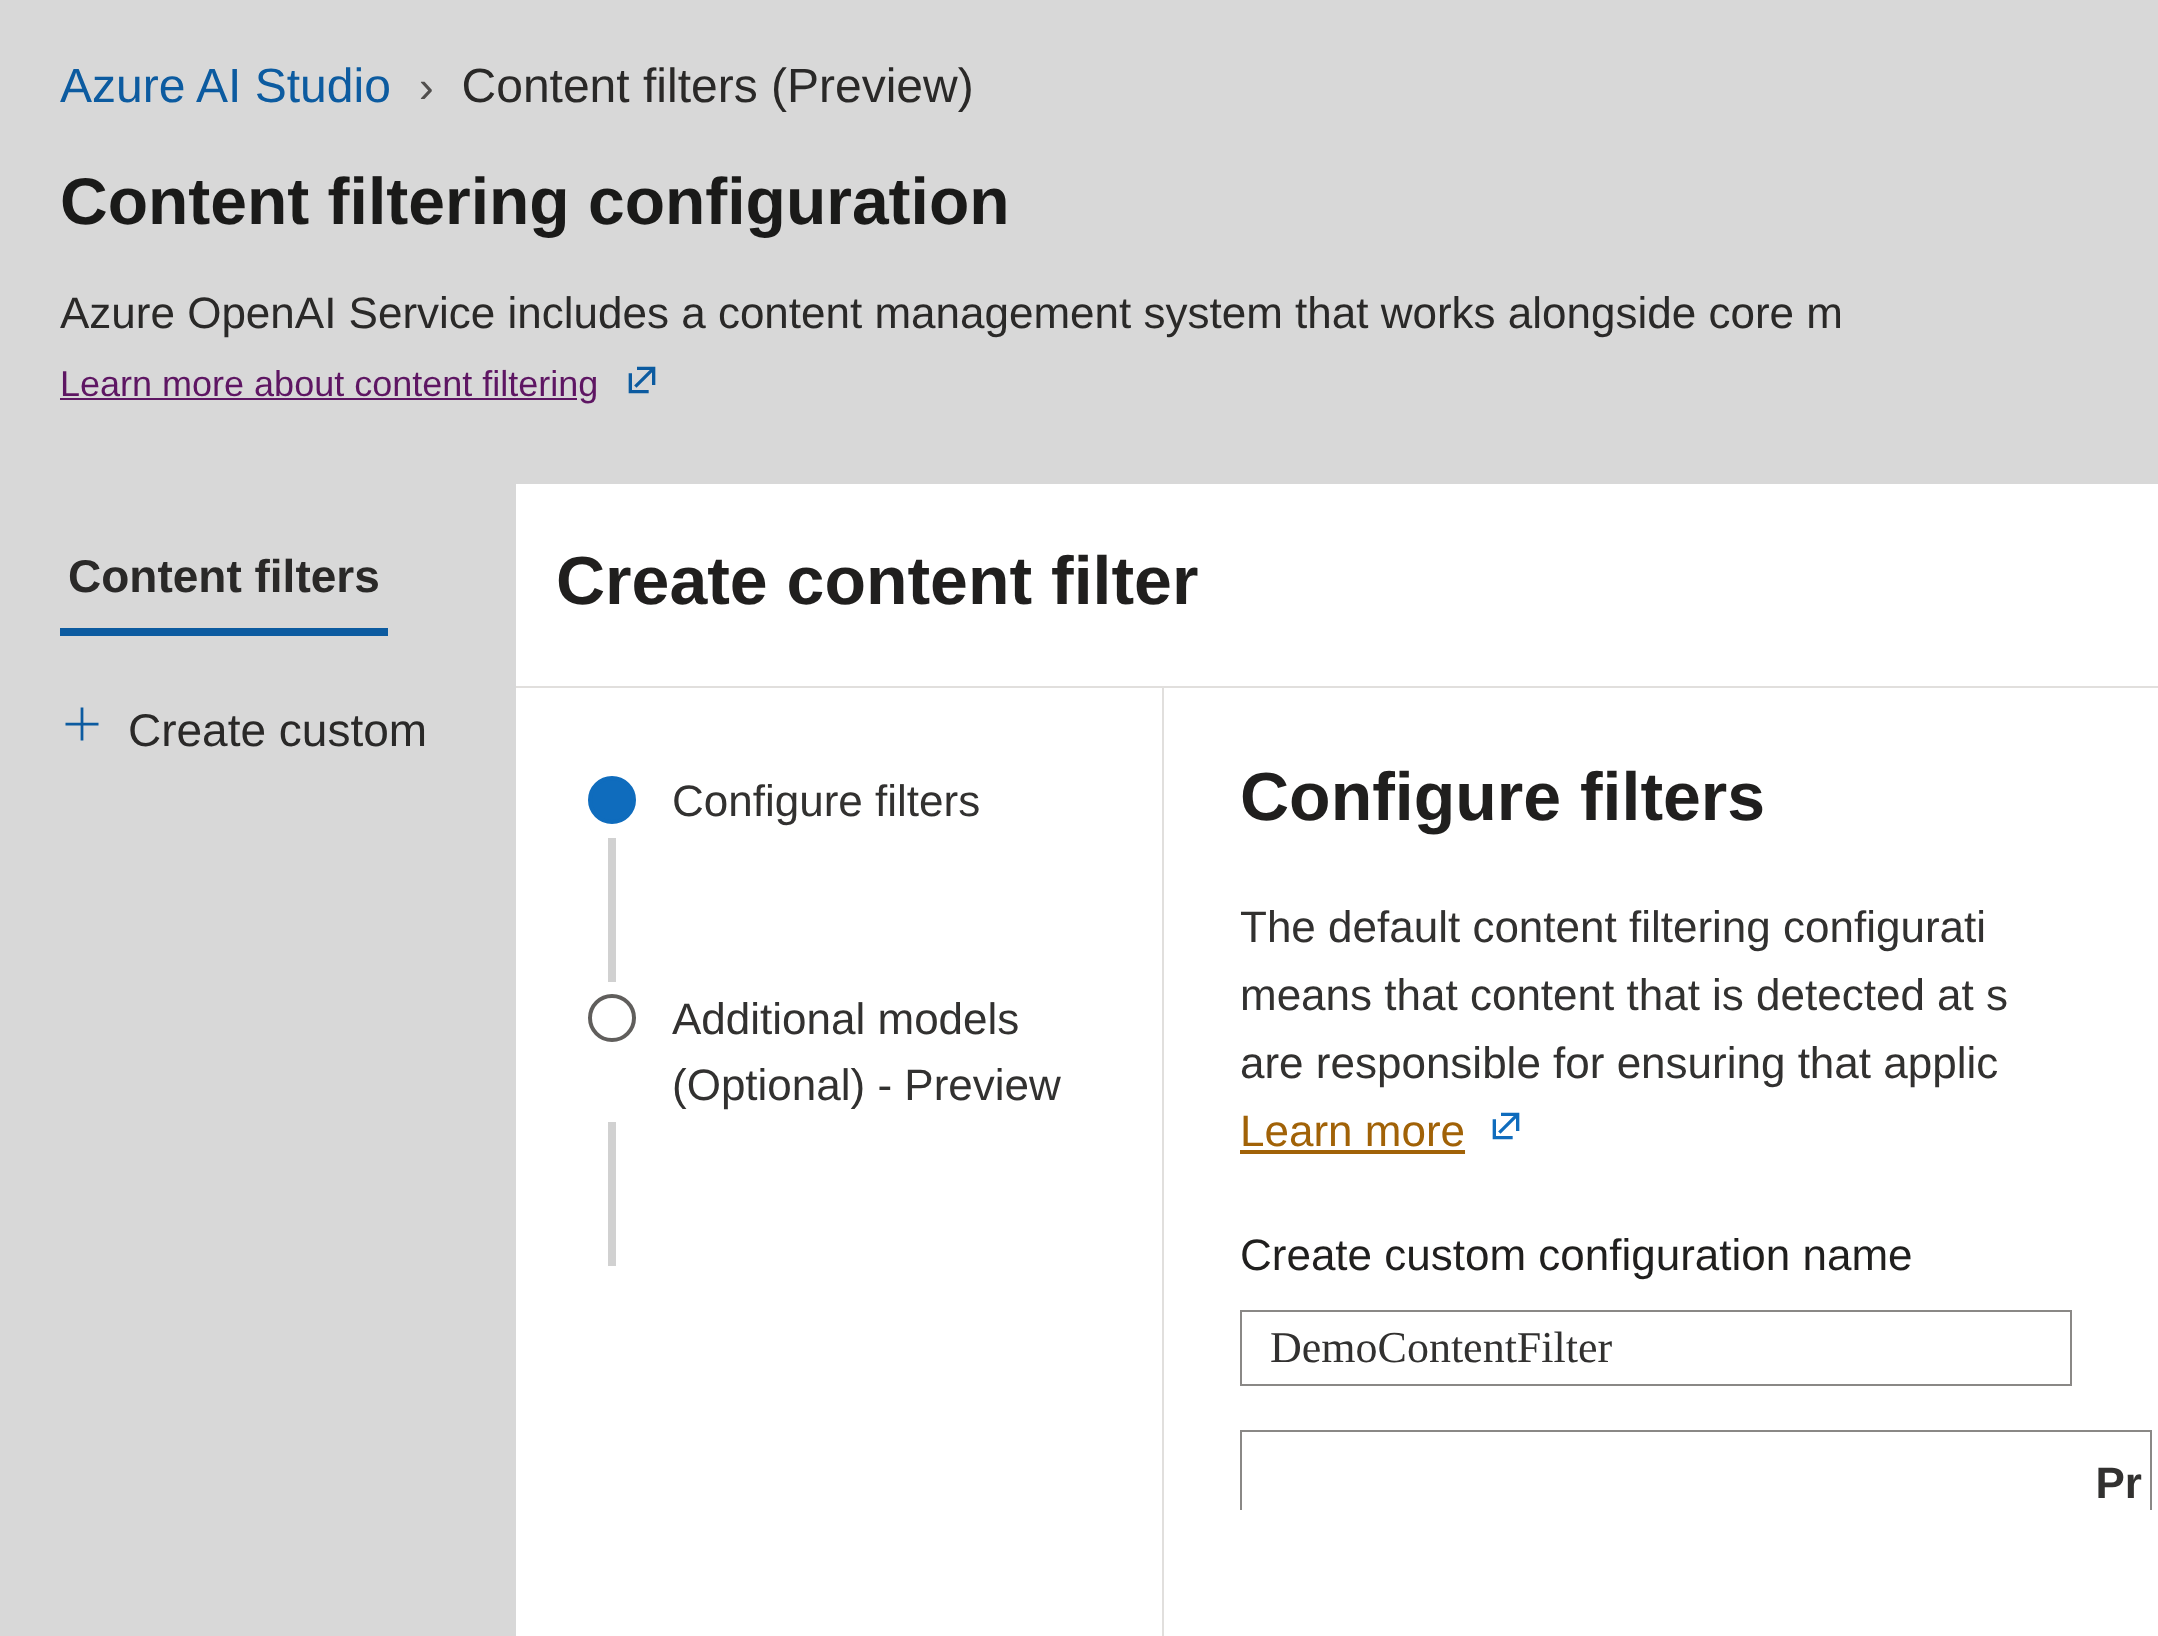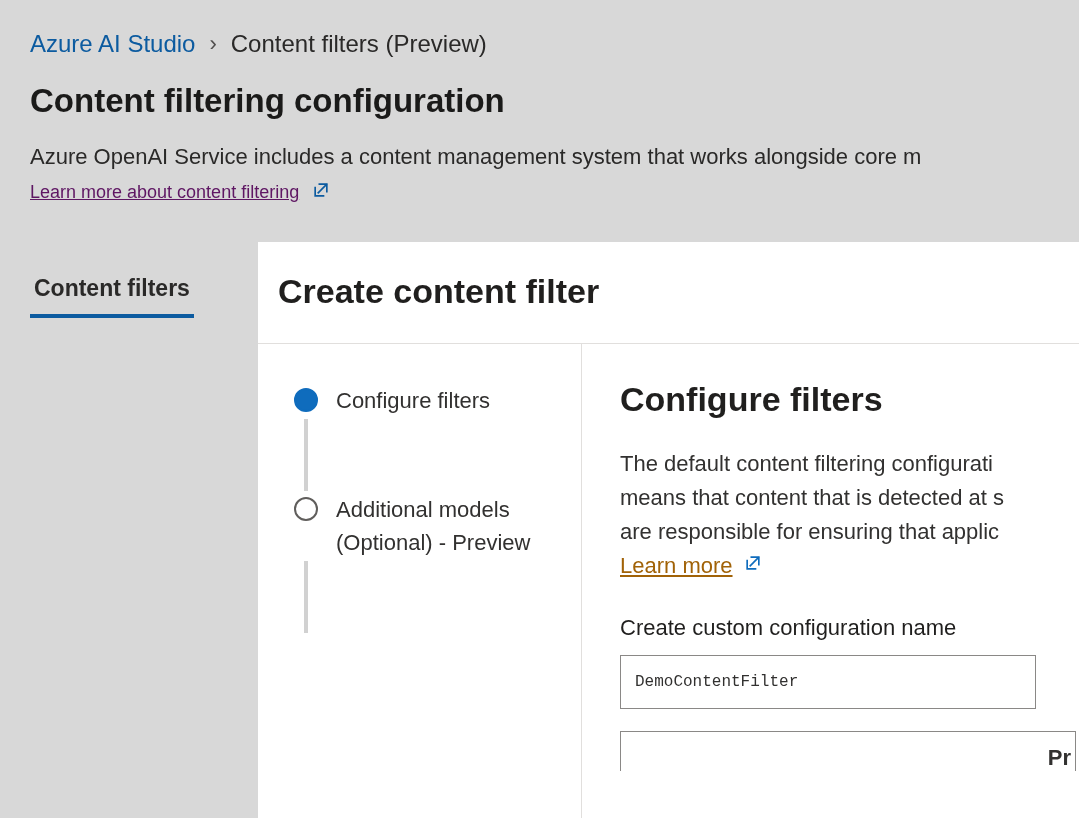--- a/index.html
+++ b/index.html
@@ -171,26 +171,26 @@
     .learn-link2 .ext-icon svg { width: 20px; height: 20px; }
     .field-label {
       font-size: 22px;
       font-weight: 400;
       color: #201f1e;
       margin-top: 36px;
       margin-bottom: 14px;
     }
     .text-input {
       width: 416px;
-      height: 54px;
+      height: 38px;
       border: 1px solid #8a8886;
-      font-size: 16px;
+      font-size: 22px;
       padding: 0 14px;
       color: #323130;
-      font-family: Liberation Mono, monospace;
+      font-family: Liberation Serif, serif;
     }
     .below-box {
       width: 456px;
       height: 40px;
       border: 1px solid #8a8886;
       border-bottom: none;
       margin-top: 22px;
     }
   </style>
 </head>
@@ -215,20 +215,28 @@
           <path d="M19 5L8 16"></path>
           <path d="M5 8v11h11"></path>
         </svg>
     </span>
   </a>
 
   <div class="tabs">
     <div class="tab">Content filters</div>
   </div>
 
+  <button class="create-btn">
+    <span class="plus-icon">
+      <svg viewBox="0 0 24 24" fill="none" stroke-width="1.5">
+          <path d="M12 3v18M3 12h18"></path>
+        </svg>
+    </span>
+    <span>Create custom</span>
+  </button>
 </div>
 
 <div class="modal-overlay"></div>
 
 <div class="modal">
   <div class="modal-title">Create content filter</div>
   <div class="modal-body">
     <div class="step-nav">
       <div class="step active">
         <div class="step-indicator"></div>

